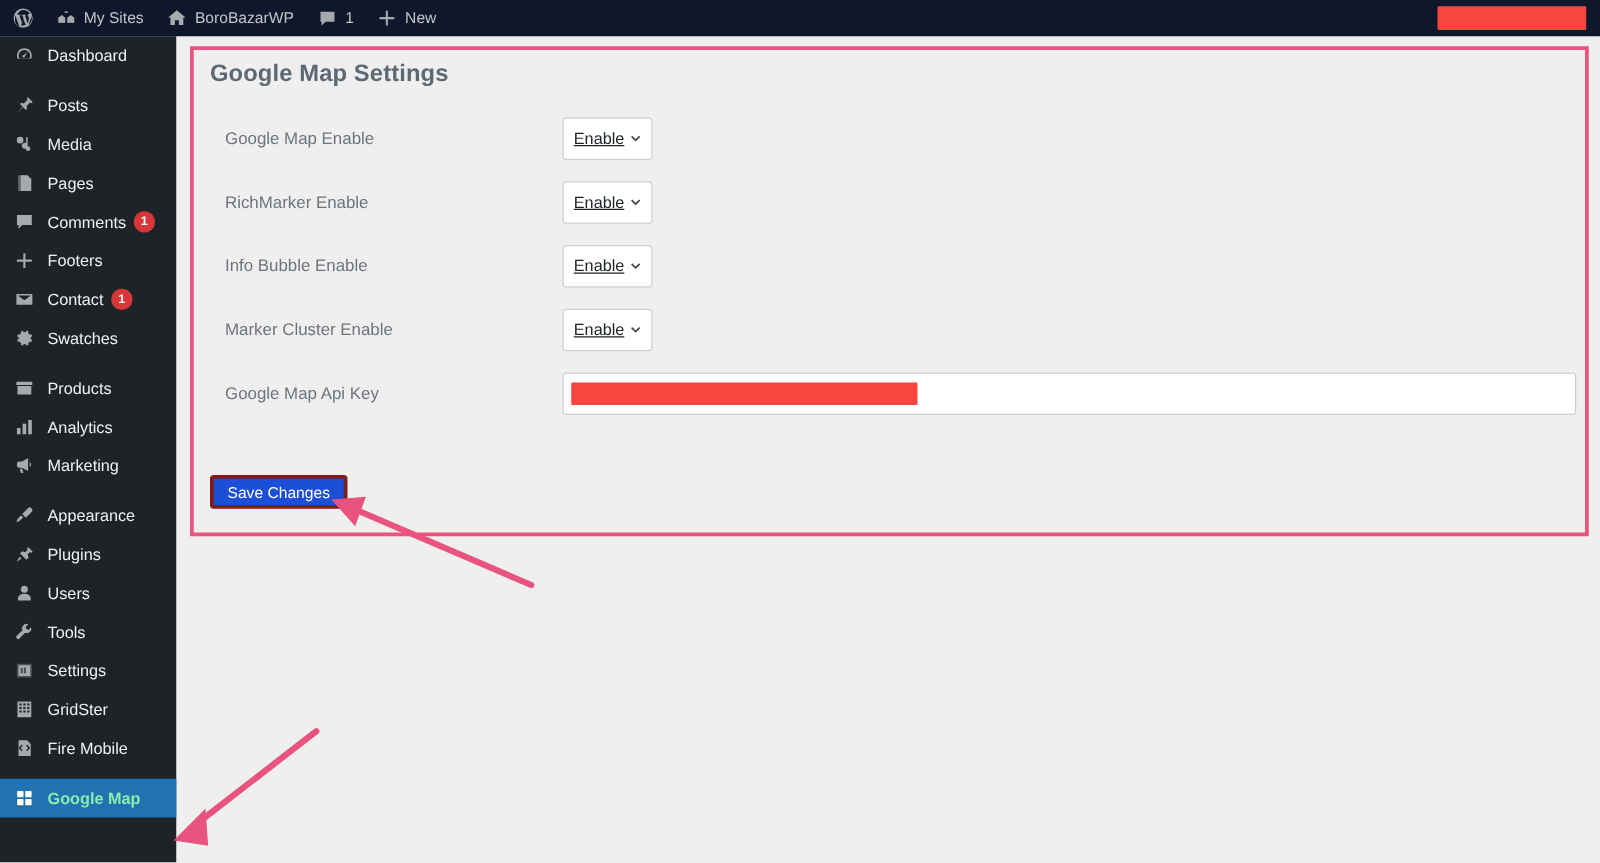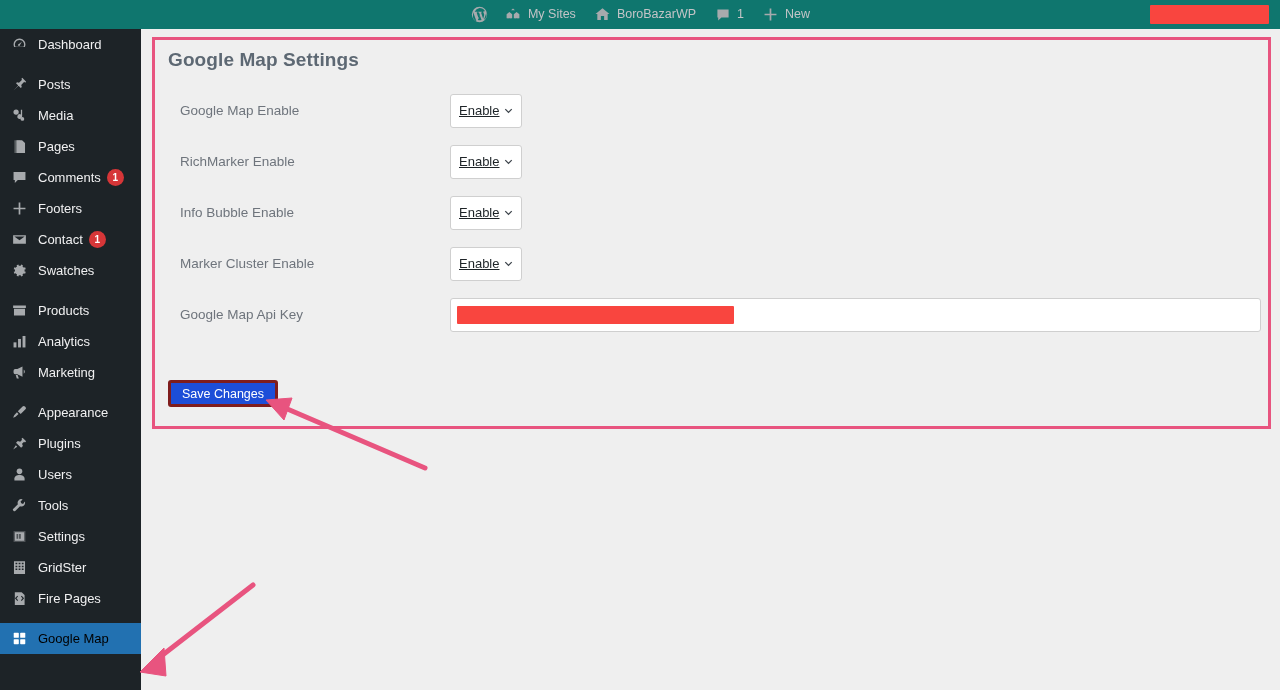--- a/index.html
+++ b/index.html
@@ -8,24 +8,23 @@
     overflow: hidden;
     background: #efefef;
     font-family: "Liberation Sans", sans-serif;
   }
   #root { position: relative; width: 1280px; height: 690px; }
 
   
   .adminbar {
     position: absolute; top: 0; left: 0;
     width: 1280px; height: 29px;
-    background: #0f766e;
+    background: #0f172a;
     display: flex; align-items: center;
     z-index: 40;
-    justify-content: center;
   }
   .ab-item {
     display: flex; align-items: center; gap: 6px;
     height: 29px; padding: 0 9px;
     color: #c3c4c7; font-size: 12.5px; line-height: 29px;
     white-space: nowrap;
   }
   .ab-item.logo { padding: 0 8px 0 10px; }
   .ab-icon { display: inline-flex; align-items: center; justify-content: center; width: 17px; height: 17px; color: #a7aaad; }
   .ab-icon svg { display: block; }
@@ -51,21 +50,21 @@
   }
   .menu-item .mi-icon {
     width: 21px; height: 20px; margin-right: 8px;
     display: inline-flex; align-items: center; justify-content: center;
     color: #a7aaad; flex: none;
   }
   .menu-item .mi-icon svg { display: block; }
   .menu-item .mi-label { flex: none; }
   .menu-sep { height: 9px; }
   .menu-item.current {
-    background: #2271b1; color: #000000; font-weight: 400;
+    background: #2271b1; color: #86efac; font-weight: 700;
   }
   .menu-item.current .mi-icon { color: #fff; }
   .badge {
     display: inline-flex; align-items: center; justify-content: center;
     min-width: 17px; height: 17px; margin-left: 6px;
     padding: 0 5px;
     background: #d63638; color: #fff;
     border-radius: 10px;
     font-size: 10px; font-weight: 600; line-height: 1;
   }
@@ -345,21 +344,21 @@
         </span>
         <span class="mi-label">GridSter</span>
       </div>
       <div class="menu-item">
         <span class="mi-icon">
           <svg viewBox="0 0 20 20" width="17" height="17" fill="currentColor">
             <path d="M4.5 2.5h8L16 6v11.5H4.5v-15z"></path>
             <path d="M8.3 7.6L6.4 9.8l1.9 2.2-.9.9L4.6 9.8l2.8-3.1.9.9zm3.4 0l.9-.9 2.8 3.1-2.8 3.1-.9-.9 1.9-2.2-1.9-2.2z" fill="#1d2327"></path>
           </svg>
         </span>
-        <span class="mi-label">Fire Pages</span>
+        <span class="mi-label">Fire Mobile</span>
       </div>
       <div class="menu-sep"></div>
       <div class="menu-item current">
         <span class="mi-icon">
           <svg viewBox="0 0 20 20" width="17" height="17" fill="currentColor">
             <rect x="3.2" y="3.2" width="6" height="6" rx=".8"></rect>
             <rect x="10.8" y="3.2" width="6" height="6" rx=".8"></rect>
             <rect x="3.2" y="10.8" width="6" height="6" rx=".8"></rect>
             <rect x="10.8" y="10.8" width="6" height="6" rx=".8"></rect>
           </svg>

